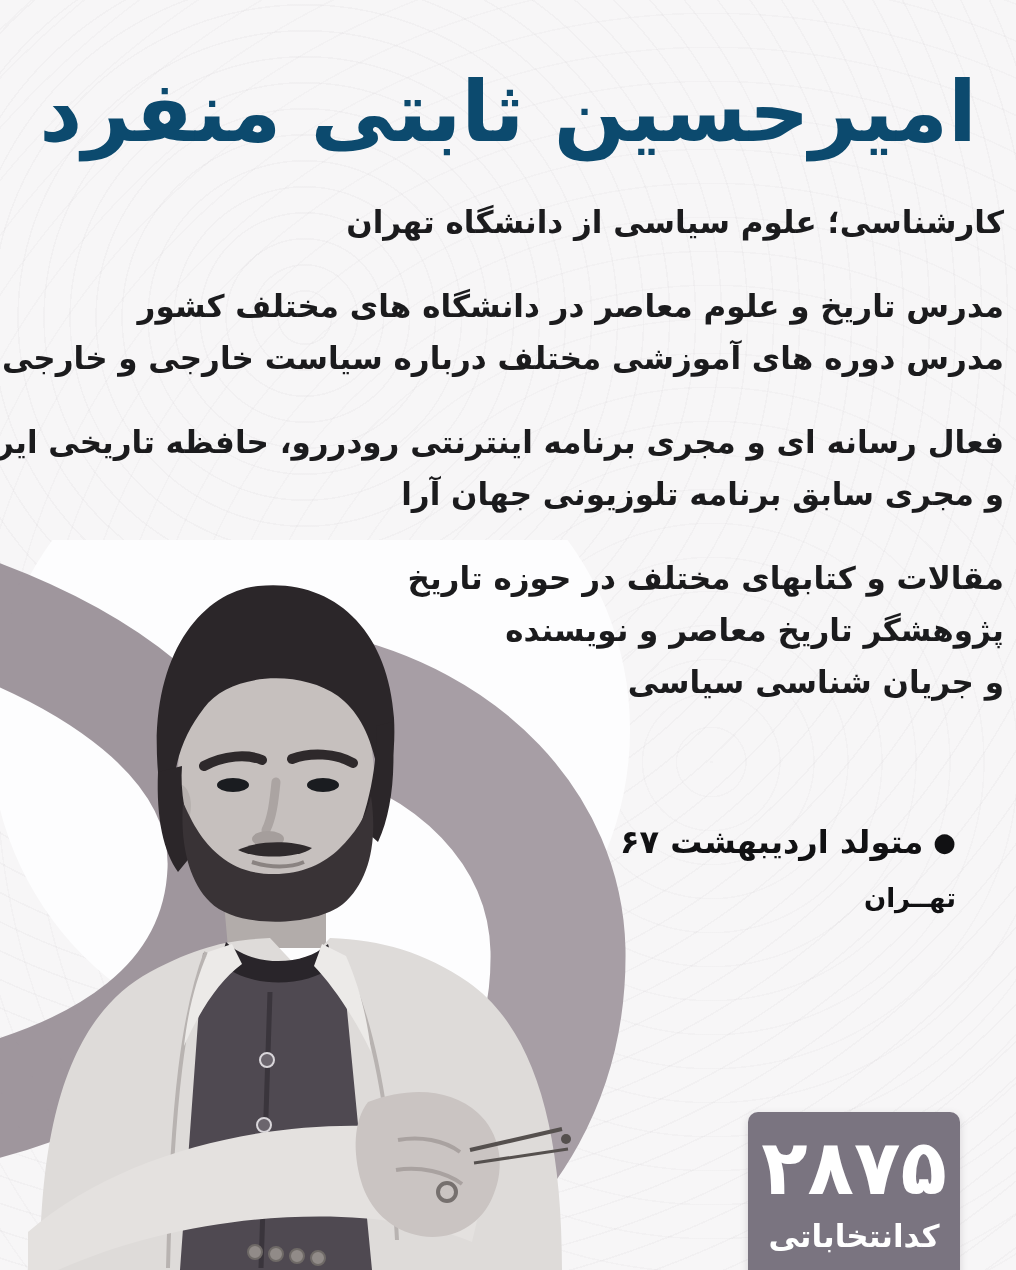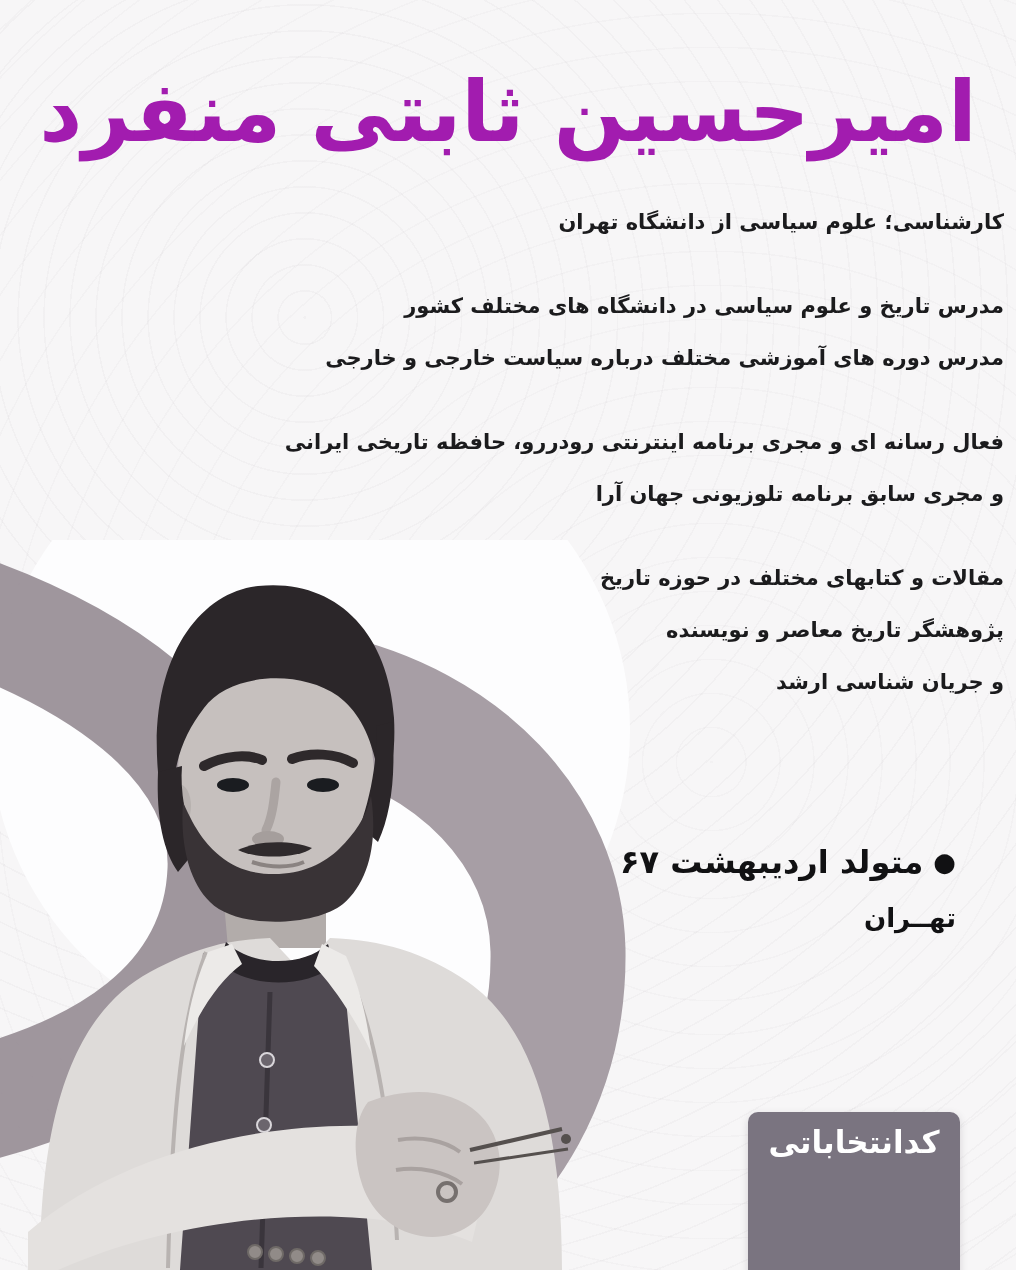--- a/index.html
+++ b/index.html
@@ -17,37 +17,37 @@
     content:"";position:absolute;inset:0;
     background-image:
       repeating-radial-gradient(circle at 30% 25%, rgba(120,110,120,.045) 0 1.5px, transparent 1.5px 26px),
       repeating-radial-gradient(circle at 70% 60%, rgba(120,110,120,.035) 0 1.5px, transparent 1.5px 34px);
     pointer-events:none;
   }
   .title{
     position:absolute;top:2px;left:0;right:0;
     text-align:center;
     font-size:84px;font-weight:700;
-    color:#a21caf;
+    color:#0c4a6e;
     letter-spacing:-1px;
     white-space:nowrap;
     line-height:1.3;
   }
   .bio{
     position:absolute;top:196px;right:12px;left:30px;
     text-align:right;
     color:#1b1b1d;
     font-weight:700;
-    font-size:21px;
+    font-size:31px;
     line-height:52px;
   }
   .bio .group{margin:0 0 32px 0;}
   .bio .line{white-space:nowrap;}
   .born{
-    position:absolute;top:840px;right:60px;
+    position:absolute;top:820px;right:60px;
     text-align:right;color:#111113;font-weight:700;
   }
   .born-line{font-size:32px;line-height:44px;white-space:nowrap;}
   .born-line .bullet{font-size:26px;vertical-align:2px;margin-left:10px;}
   .born-city{font-size:26px;line-height:52px;margin-top:8px;margin-left:6px;}
   .badge{
     position:absolute;left:748px;top:1112px;
     width:212px;height:175px;
     background:#7a7480;
     border-radius:10px;
@@ -141,38 +141,39 @@
       <path d="M 474,623 L 568,609" stroke="#55504e" stroke-width="3"></path>
       <circle cx="566" cy="599" r="5" fill="#55504e"></circle>
     </g>
   </svg>
 
   <div class="bio">
     <div class="group">
       <div class="line">کارشناسی؛ علوم سیاسی از دانشگاه تهران</div>
     </div>
     <div class="group">
-      <div class="line">مدرس تاریخ و علوم سیاسی در دانشگاه های مختلف کشور</div>
+      <div class="line">مدرس تاریخ و علوم معاصر در دانشگاه های مختلف کشور</div>
       <div class="line">مدرس دوره های آموزشی مختلف درباره سیاست خارجی و خارجی</div>
     </div>
     <div class="group">
       <div class="line">فعال رسانه ای و مجری برنامه اینترنتی رودررو، حافظه تاریخی ایرانی</div>
       <div class="line">و مجری سابق برنامه تلوزیونی جهان آرا</div>
     </div>
     <div class="group">
       <div class="line">مقالات و کتابهای مختلف در حوزه تاریخ</div>
       <div class="line">پژوهشگر تاریخ معاصر و نویسنده</div>
-      <div class="line">و جریان شناسی ارشد</div>
+      <div class="line">و جریان شناسی سیاسی</div>
     </div>
   </div>
 
   <div class="born">
     <div class="born-line">
       <span class="bullet">●</span><span>متولد اردیبهشت ۶۷</span>
     </div>
     <div class="born-city">تهــران</div>
   </div>
 
   <div class="badge">
+    <div class="badge-number">۲۸۷۵</div>
     <div class="badge-label">کدانتخاباتی</div>
   </div>
 
 </div>
 
 </body></html>

